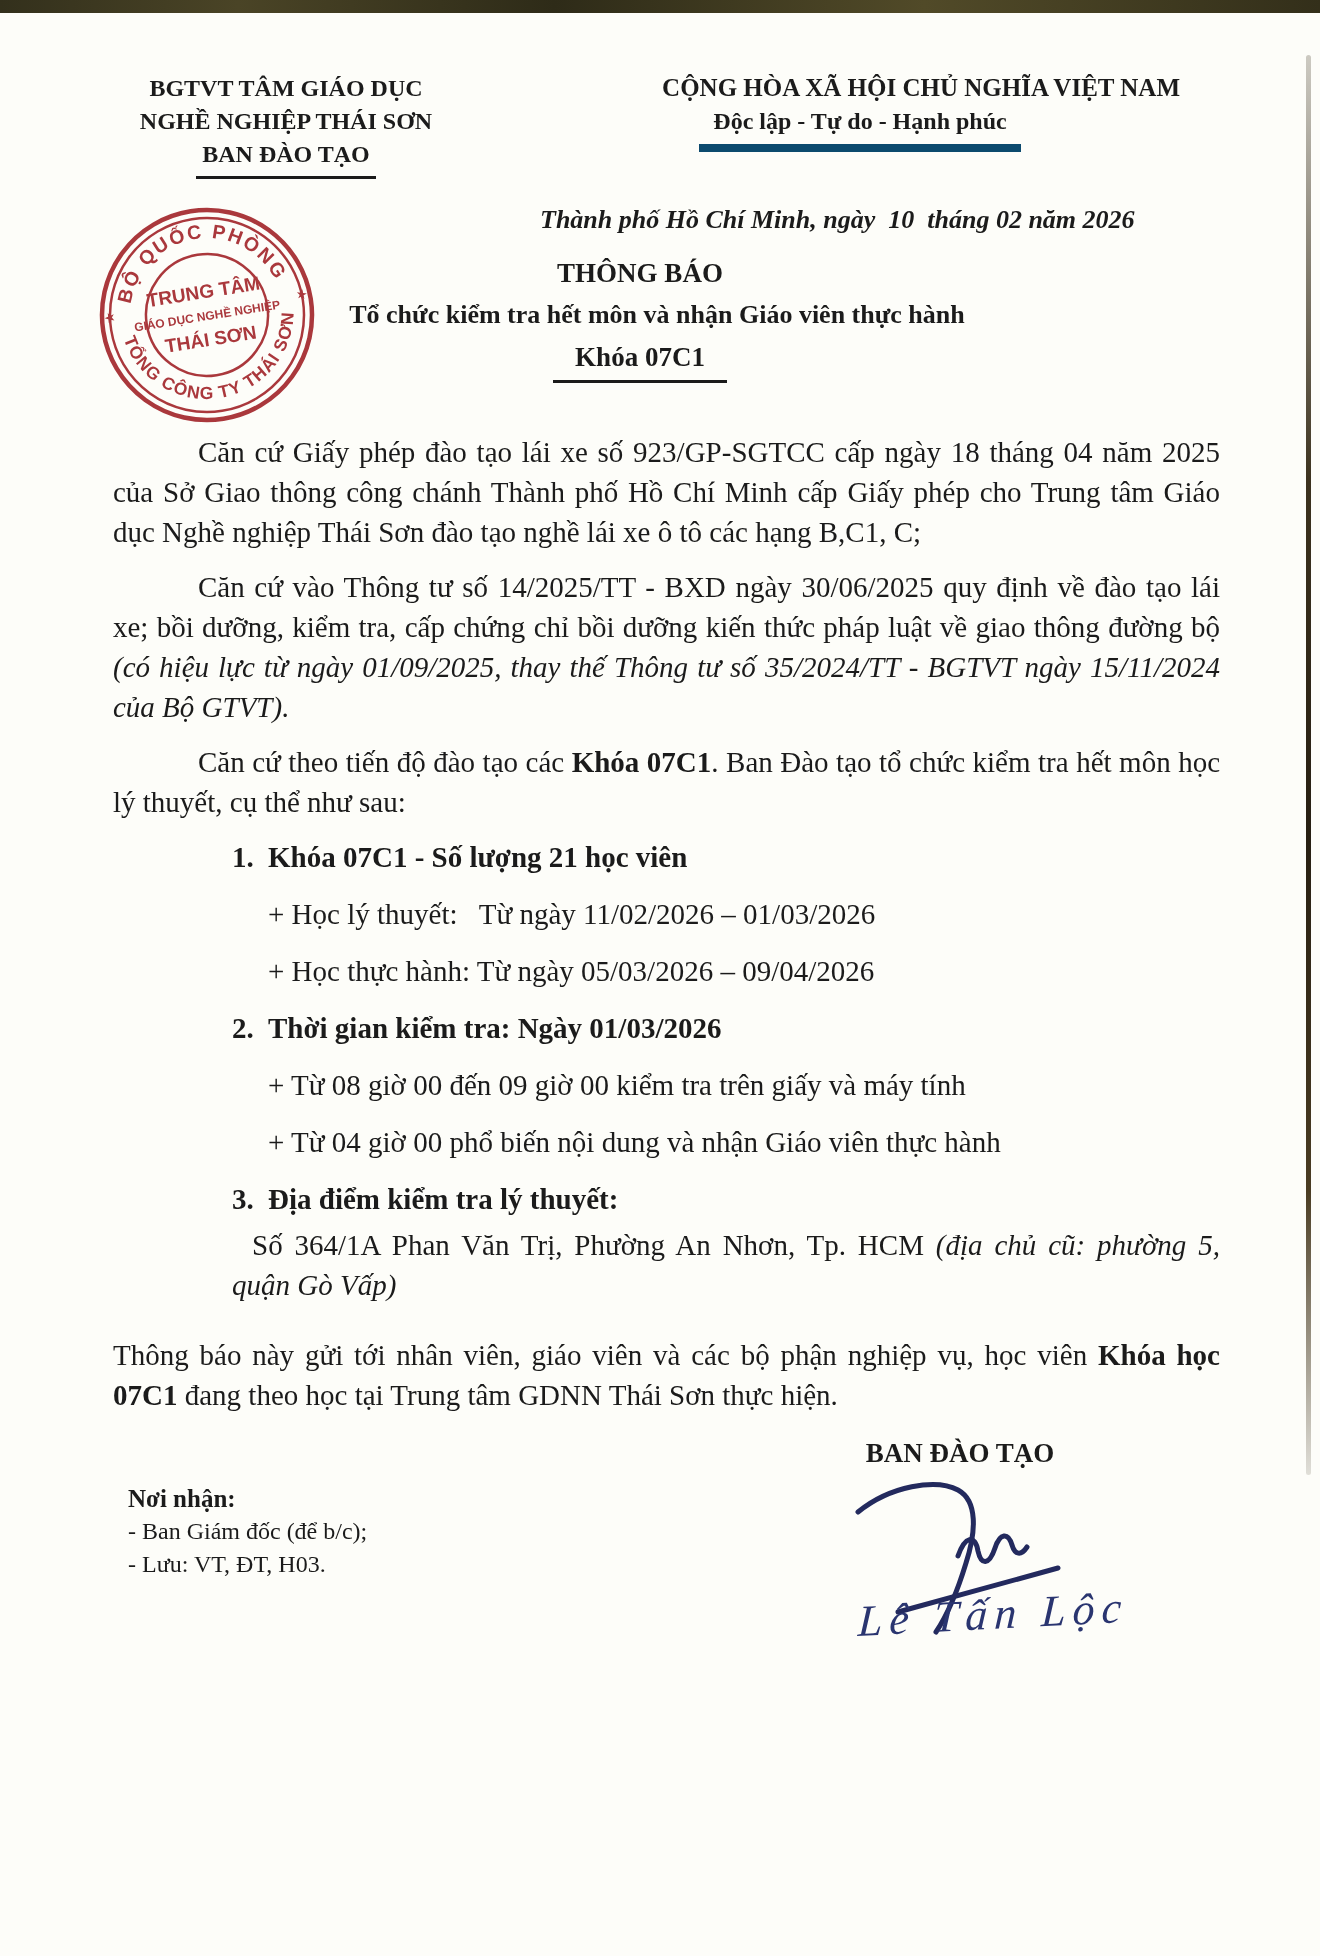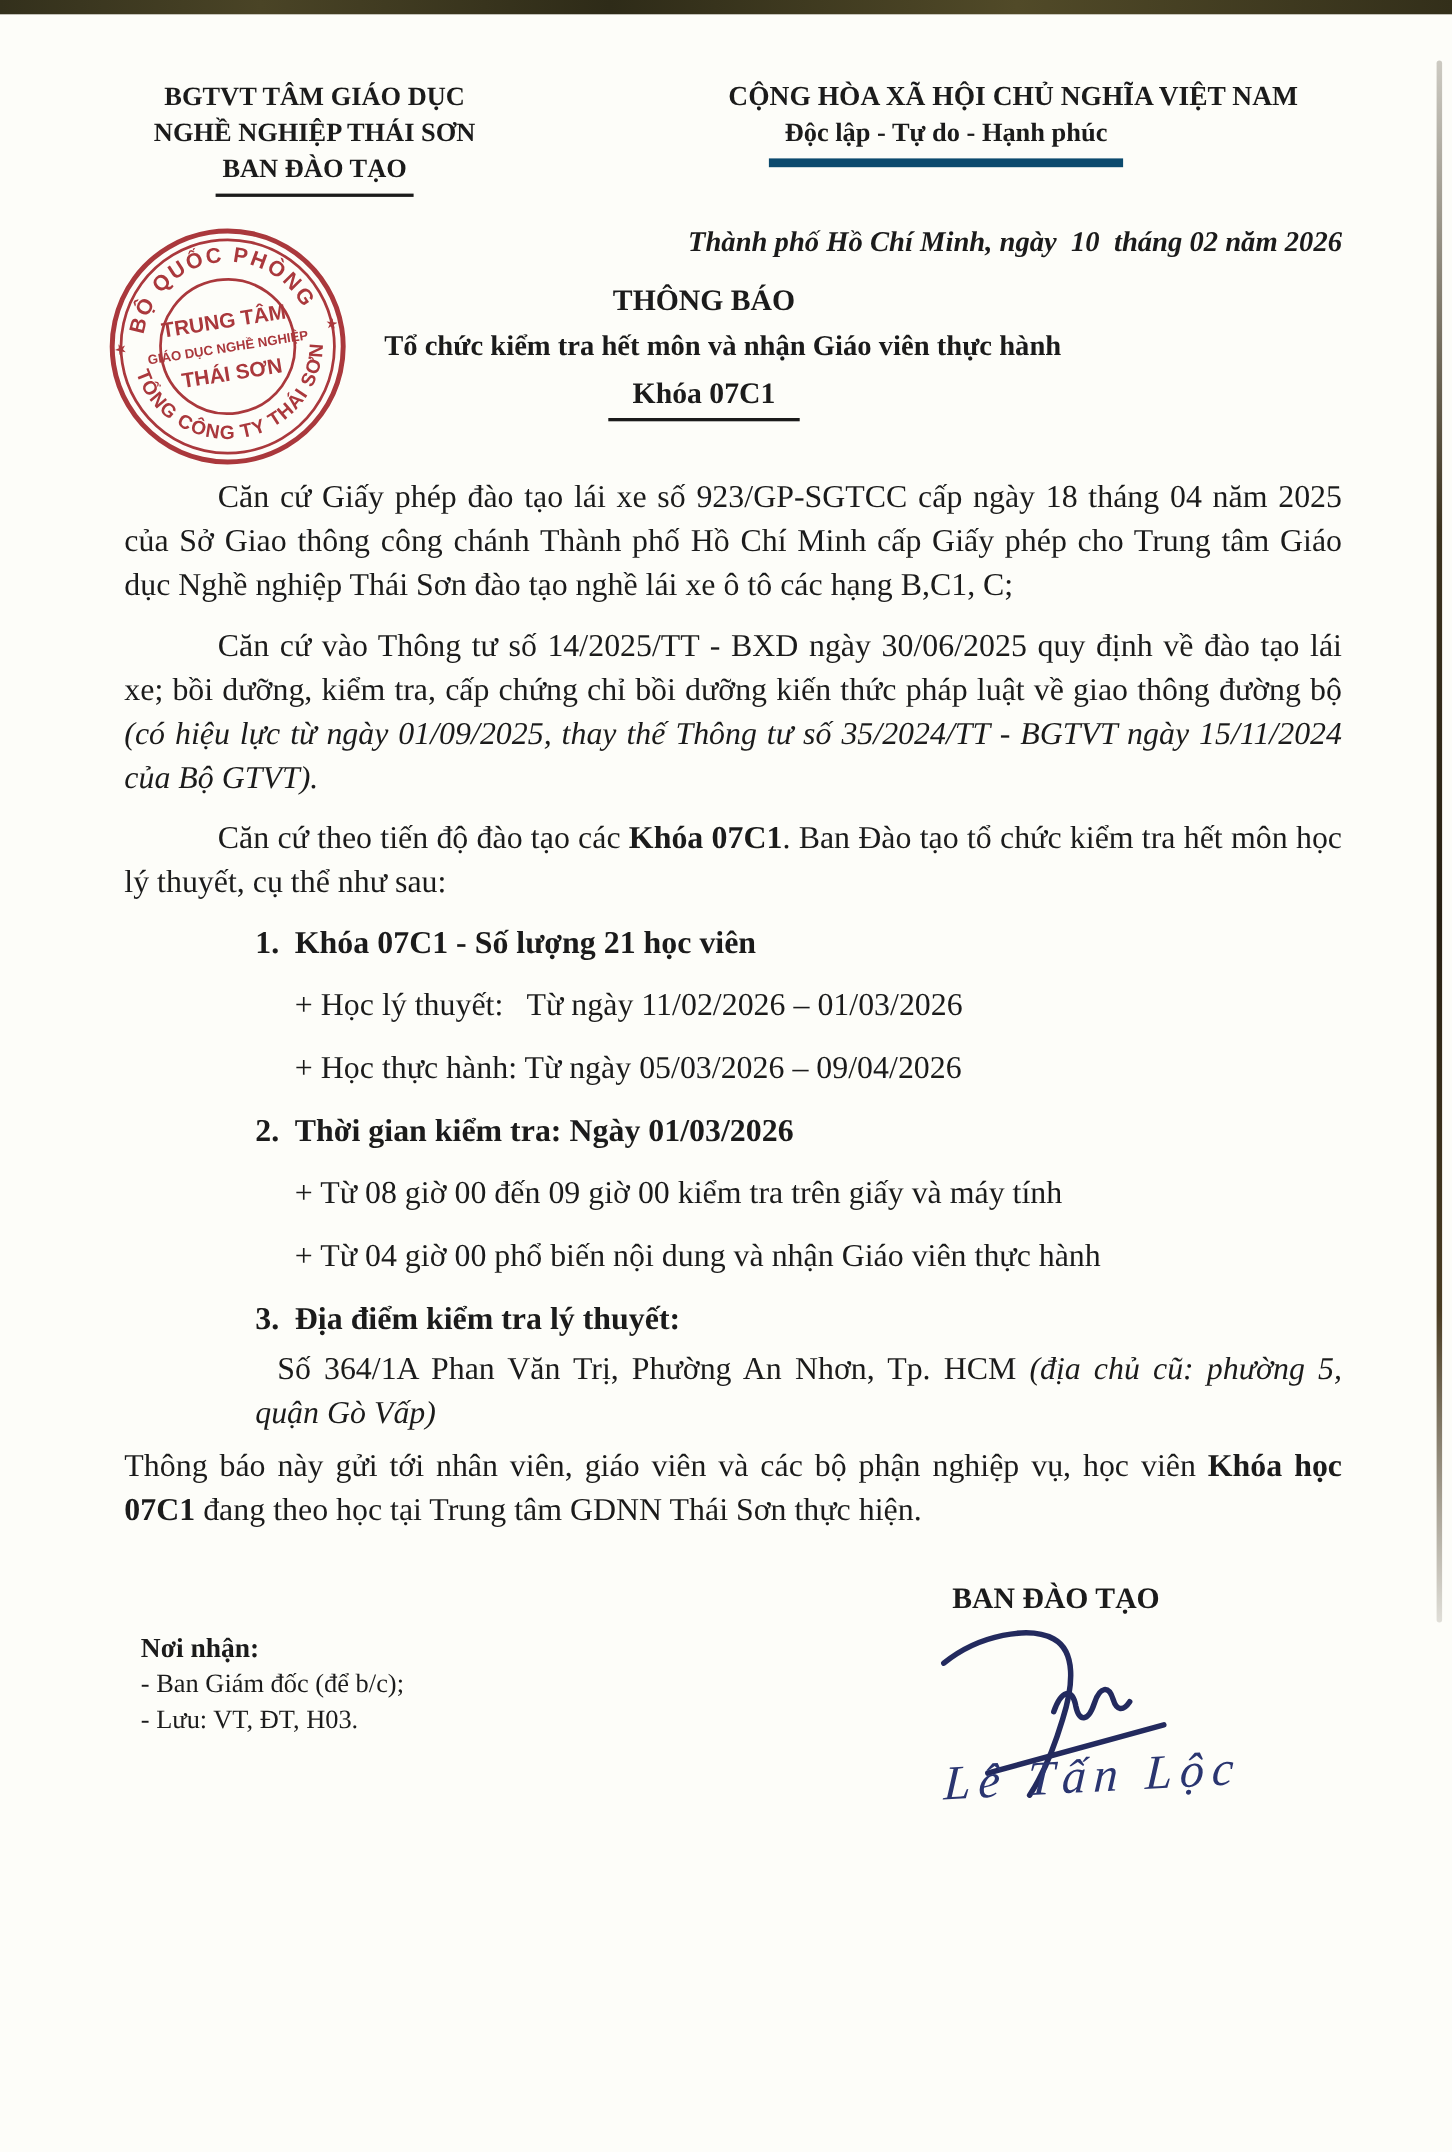--- a/index.html
+++ b/index.html
@@ -15,39 +15,39 @@
     background:linear-gradient(180deg,rgba(60,50,30,.25),#3c321e 30%,#271f12 55%,#4a3c22 80%,rgba(60,50,30,.15));
     border-radius:3px;}
   
   .hdr-left{position:absolute;top:72px;left:118px;width:336px;text-align:center;
     font-weight:bold;font-size:24px;line-height:33px;}
   .hdr-left .u{display:inline-block;border-bottom:3px solid #1b1b1b;padding:0 6px 5px;}
   .hdr-right{position:absolute;top:72px;left:540px;width:640px;text-align:center;font-weight:bold;}
   .hdr-right .l1{font-size:25px;line-height:32px;text-align:right;}
   .hdr-right .l2{font-size:24px;line-height:34px;}
   .hdr-right .u{display:inline-block;border-bottom:8px solid #0c4a6e;padding:0 14px 6px;}
-  .date-line{position:absolute;top:205px;left:540px;width:680px;text-align:right;
+  .date-line{position:absolute;top:205px;left:540px;width:680px;
     font-weight:bold;font-style:italic;font-size:26px;white-space:pre;}
   .doc-title{position:absolute;top:258px;left:0;width:1280px;text-align:center;
     font-weight:bold;font-size:27px;}
   .doc-subtitle{position:absolute;top:300px;left:0;width:1270px;text-align:center;
     font-weight:bold;font-size:26px;padding-left:22px;}
   .doc-subtitle2{position:absolute;top:342px;left:0;width:1280px;text-align:center;
     font-weight:bold;font-size:27px;}
   .doc-subtitle2 .u{display:inline-block;border-bottom:3.5px solid #1b1b1b;padding:0 22px 7px;}
   
   .stamp{position:absolute;top:200px;left:92px;width:230px;height:230px;opacity:.92;}
   
   .body{position:absolute;top:432px;left:113px;width:1107px;
     font-size:29px;line-height:40px;text-align:justify;}
   .para{text-indent:85px;margin:0 0 15px 0;}
   .num-item{margin:0 0 17px 0;font-weight:bold;text-indent:0;padding-left:119px;}
   .num-item .num{display:inline-block;width:36px;}
   .sub-item{margin:0 0 17px 0;padding-left:155px;white-space:pre;}
-  .addr{margin:0 0 8px 119px;text-indent:20px;}
+  .addr{margin:0 0 30px 119px;text-indent:20px;}
   .closing{margin:0;text-indent:0;}
   b.inb{font-weight:bold;}
   i.ini{font-style:italic;}
   
   .sign-title{position:absolute;top:1438px;left:760px;width:400px;text-align:center;
     font-weight:bold;font-size:27px;}
   .recipients{position:absolute;top:1482px;left:128px;font-size:24px;line-height:33px;}
   .recipients .lbl{font-weight:bold;font-size:25px;}
   .sig-svg{position:absolute;top:1460px;left:840px;width:300px;height:230px;}
   .sig-name{position:absolute;top:1588px;left:858px;width:300px;

